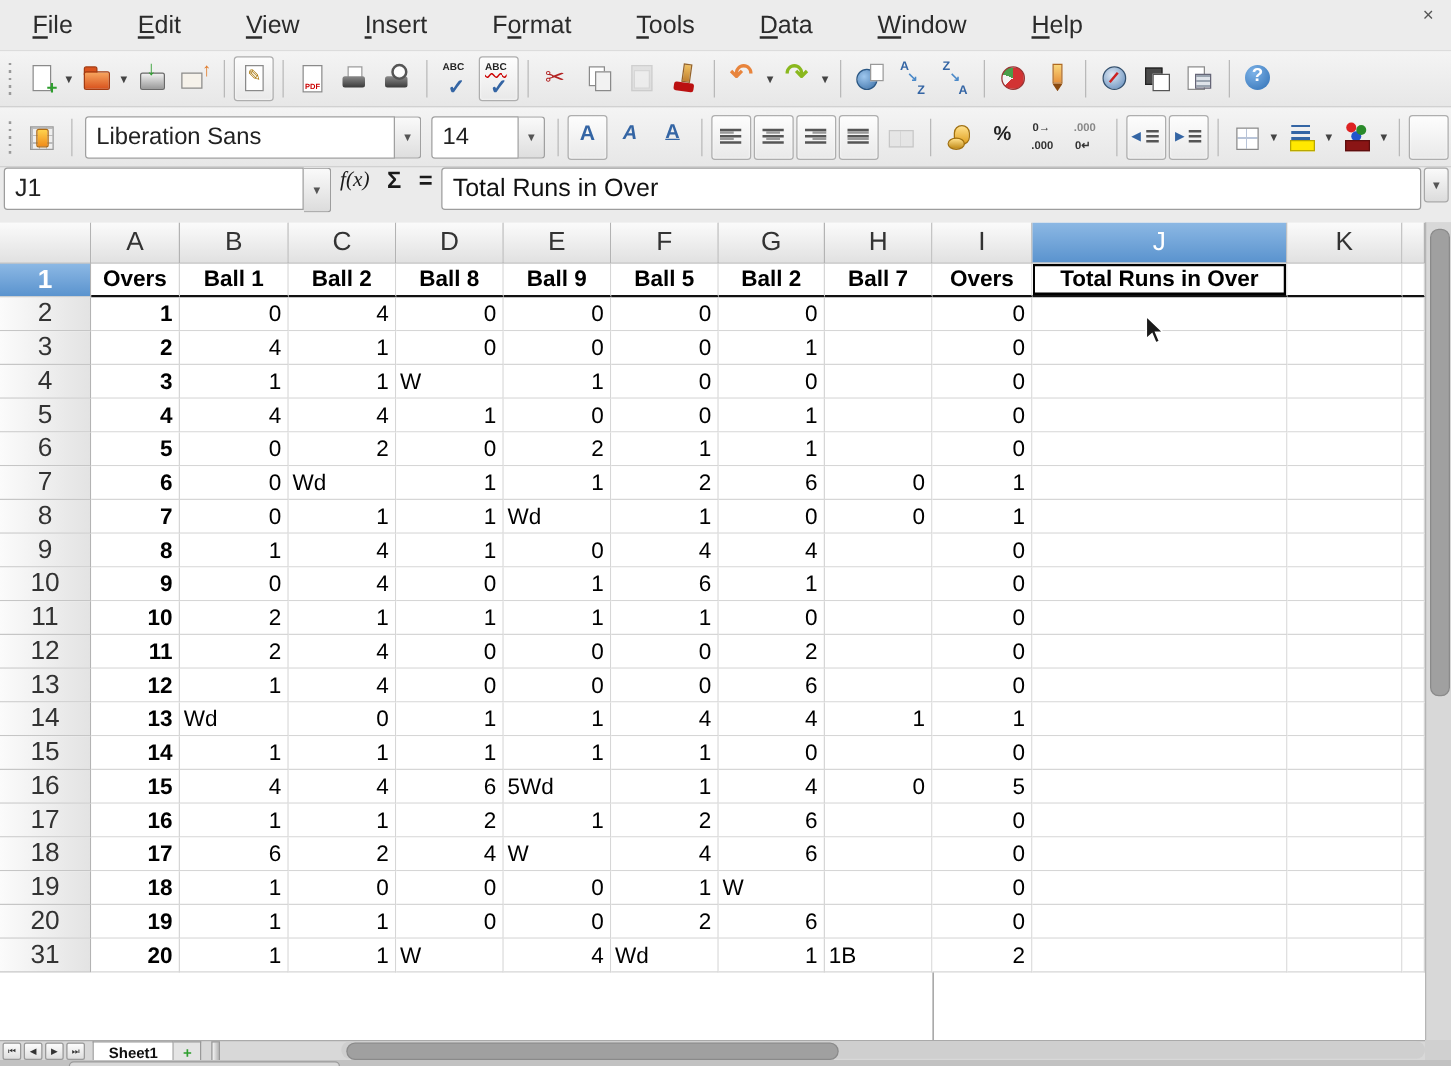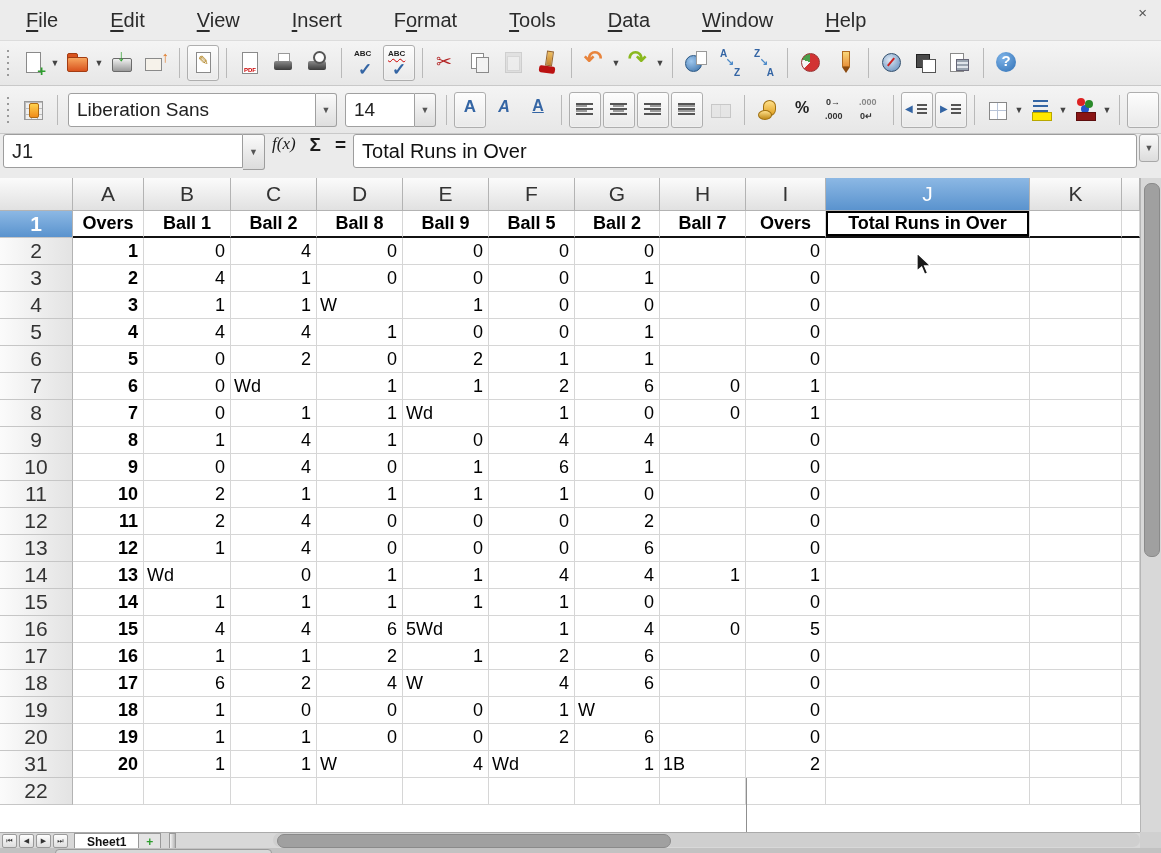--- a/index.html
+++ b/index.html
@@ -694,35 +694,20 @@
       <div class="cell txt" style="width: 86px;">W</div>
       <div class="cell num" style="width: 86px;">4</div>
       <div class="cell txt" style="width: 86px;">Wd</div>
       <div class="cell num" style="width: 85px;">1</div>
       <div class="cell txt" style="width: 86px;">1B</div>
       <div class="cell num" style="width: 80px;">2</div>
       <div class="cell txt" style="width: 204px;"></div>
       <div class="cell txt" style="width: 92px;"></div>
       <div class="cell txt" style="width: 18px;"></div>
     </div>
-    <div class="grow">
-      <div class="rhead" style="width: 73px;">22</div>
-      <div class="cell txt bold" style="width: 71px;"></div>
-      <div class="cell txt" style="width: 87px;"></div>
-      <div class="cell txt" style="width: 86px;"></div>
-      <div class="cell txt" style="width: 86px;"></div>
-      <div class="cell txt" style="width: 86px;"></div>
-      <div class="cell txt" style="width: 86px;"></div>
-      <div class="cell txt" style="width: 85px;"></div>
-      <div class="cell txt" style="width: 86px;"></div>
-      <div class="cell txt" style="width: 80px;"></div>
-      <div class="cell txt" style="width: 204px;"></div>
-      <div class="cell txt" style="width: 92px;"></div>
-      <div class="cell txt" style="width: 18px;"></div>
-    </div>
   </div>
 
 <div id="sheetbar">
   <span class="nav-btn">⏮</span>
   <span class="nav-btn">◀</span>
   <span class="nav-btn">▶</span>
   <span class="nav-btn">⏭</span>
   <span id="tab-sheet1">Sheet1</span>
   <span id="tab-add">+</span>
   <span id="tabbar-splitter"></span>

